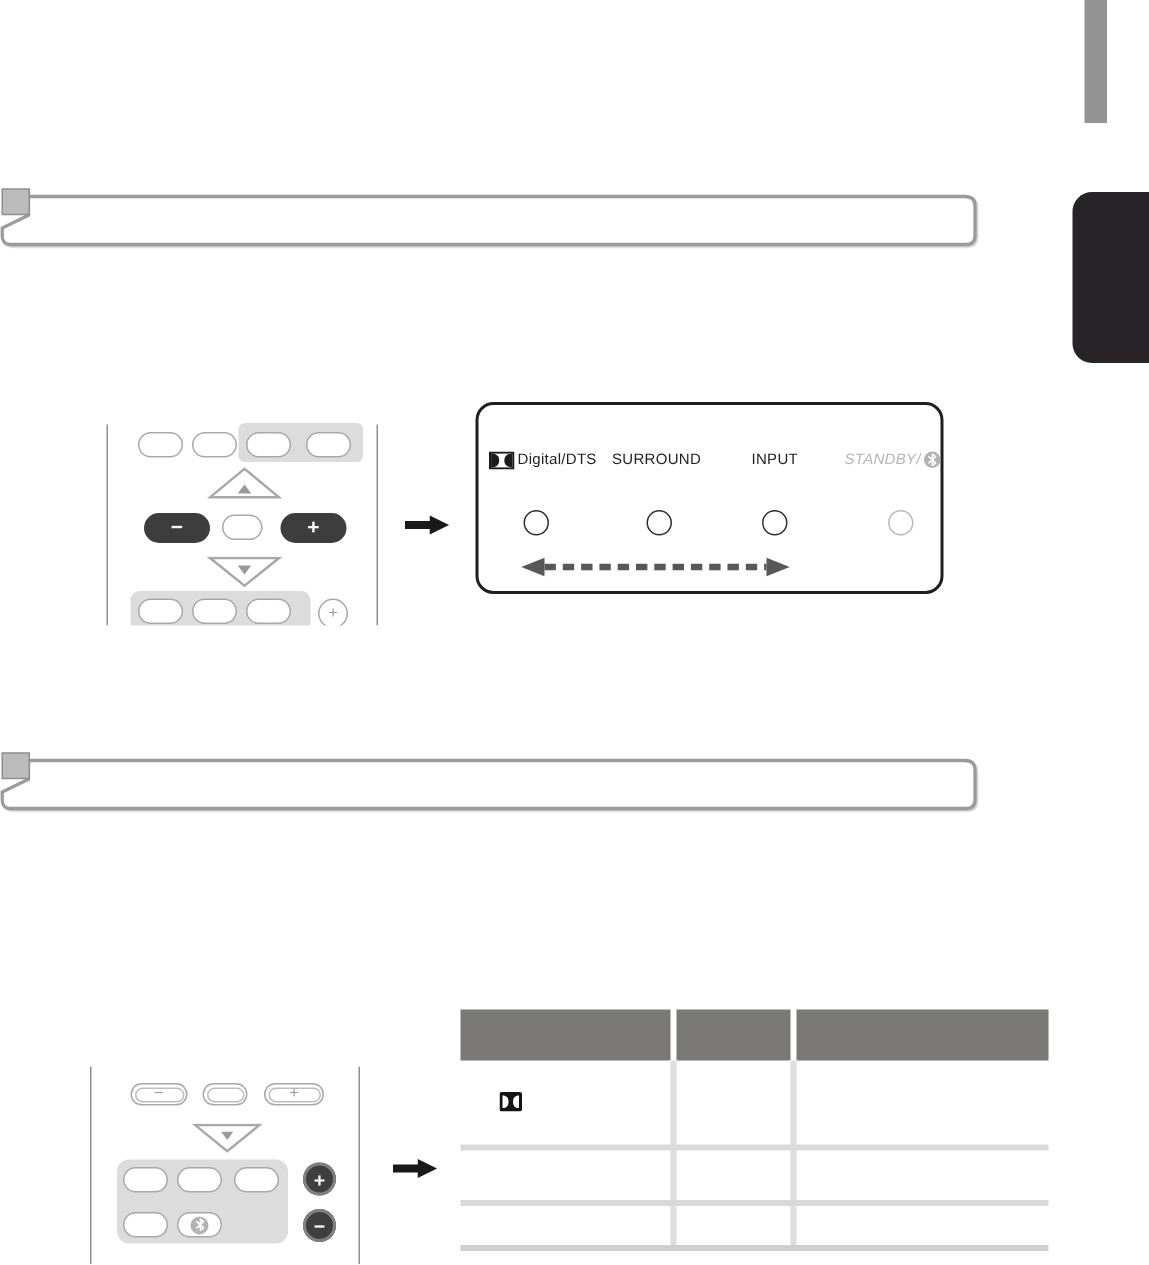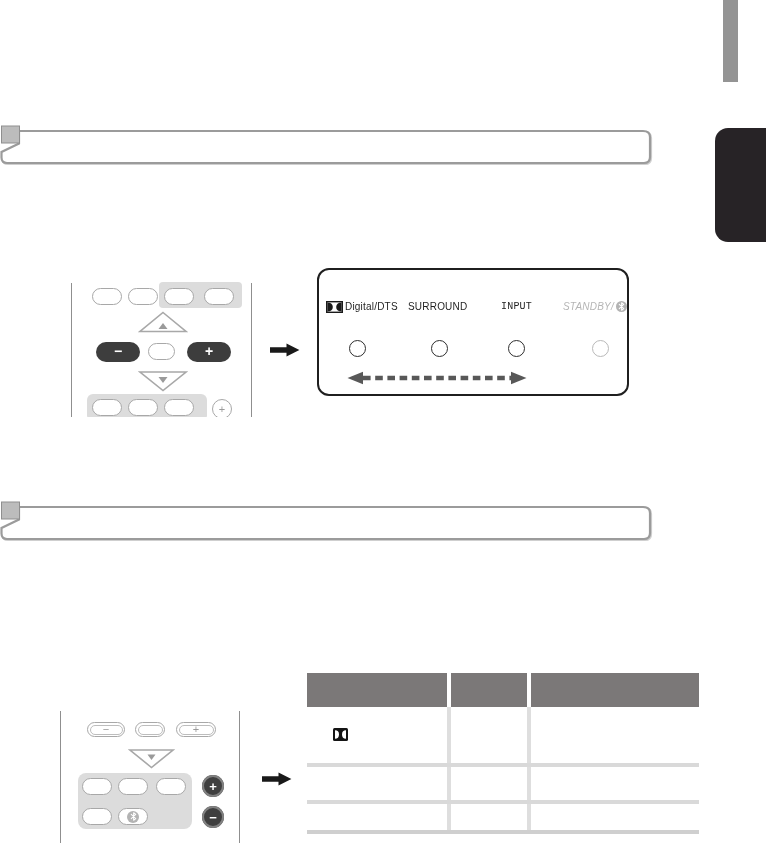--- a/index.html
+++ b/index.html
@@ -98,21 +98,21 @@
     <svg width="17" height="12" viewBox="0 0 17 12">
       <rect x="0.7" y="0.7" width="15.6" height="10.6" fill="none" stroke="#1a1a1a" stroke-width="1.4"></rect>
       <path d="M1.4 1.4 L1.4 10.6 C5 10.6 6.8 8.8 6.8 6 C6.8 3.2 5 1.4 1.4 1.4 Z" fill="#1a1a1a"></path>
       <path d="M15.6 1.4 L15.6 10.6 C12 10.6 10.2 8.8 10.2 6 C10.2 3.2 12 1.4 15.6 1.4 Z" fill="#1a1a1a"></path>
     </svg>
     <span>Digital/DTS</span>
   </div>
   <div class="abs panel-label" style="left:408px;text-align:center;">
     <span>SURROUND</span>
   </div>
-  <div class="abs panel-label" style="left:501px;font-family:Liberation Mono, monospace;">
+  <div class="abs panel-label" style="left:501px;">
     <span>INPUT</span>
   </div>
   <div class="abs panel-label gray" style="left:563px;font-style:italic;">
     <span>STANDBY/</span>
     <span class="bt-circle" style="width:11px;height:11px;">
       <svg width="7" height="9" viewBox="0 0 8 12">
           <path d="M1 3.2 L7 8.8 L4.2 11 V1 L7 3.2 L1 8.8" fill="none" stroke="#ffffff" stroke-width="1.4" stroke-linejoin="round" stroke-linecap="round"></path>
         </svg>
     </span>
   </div>

